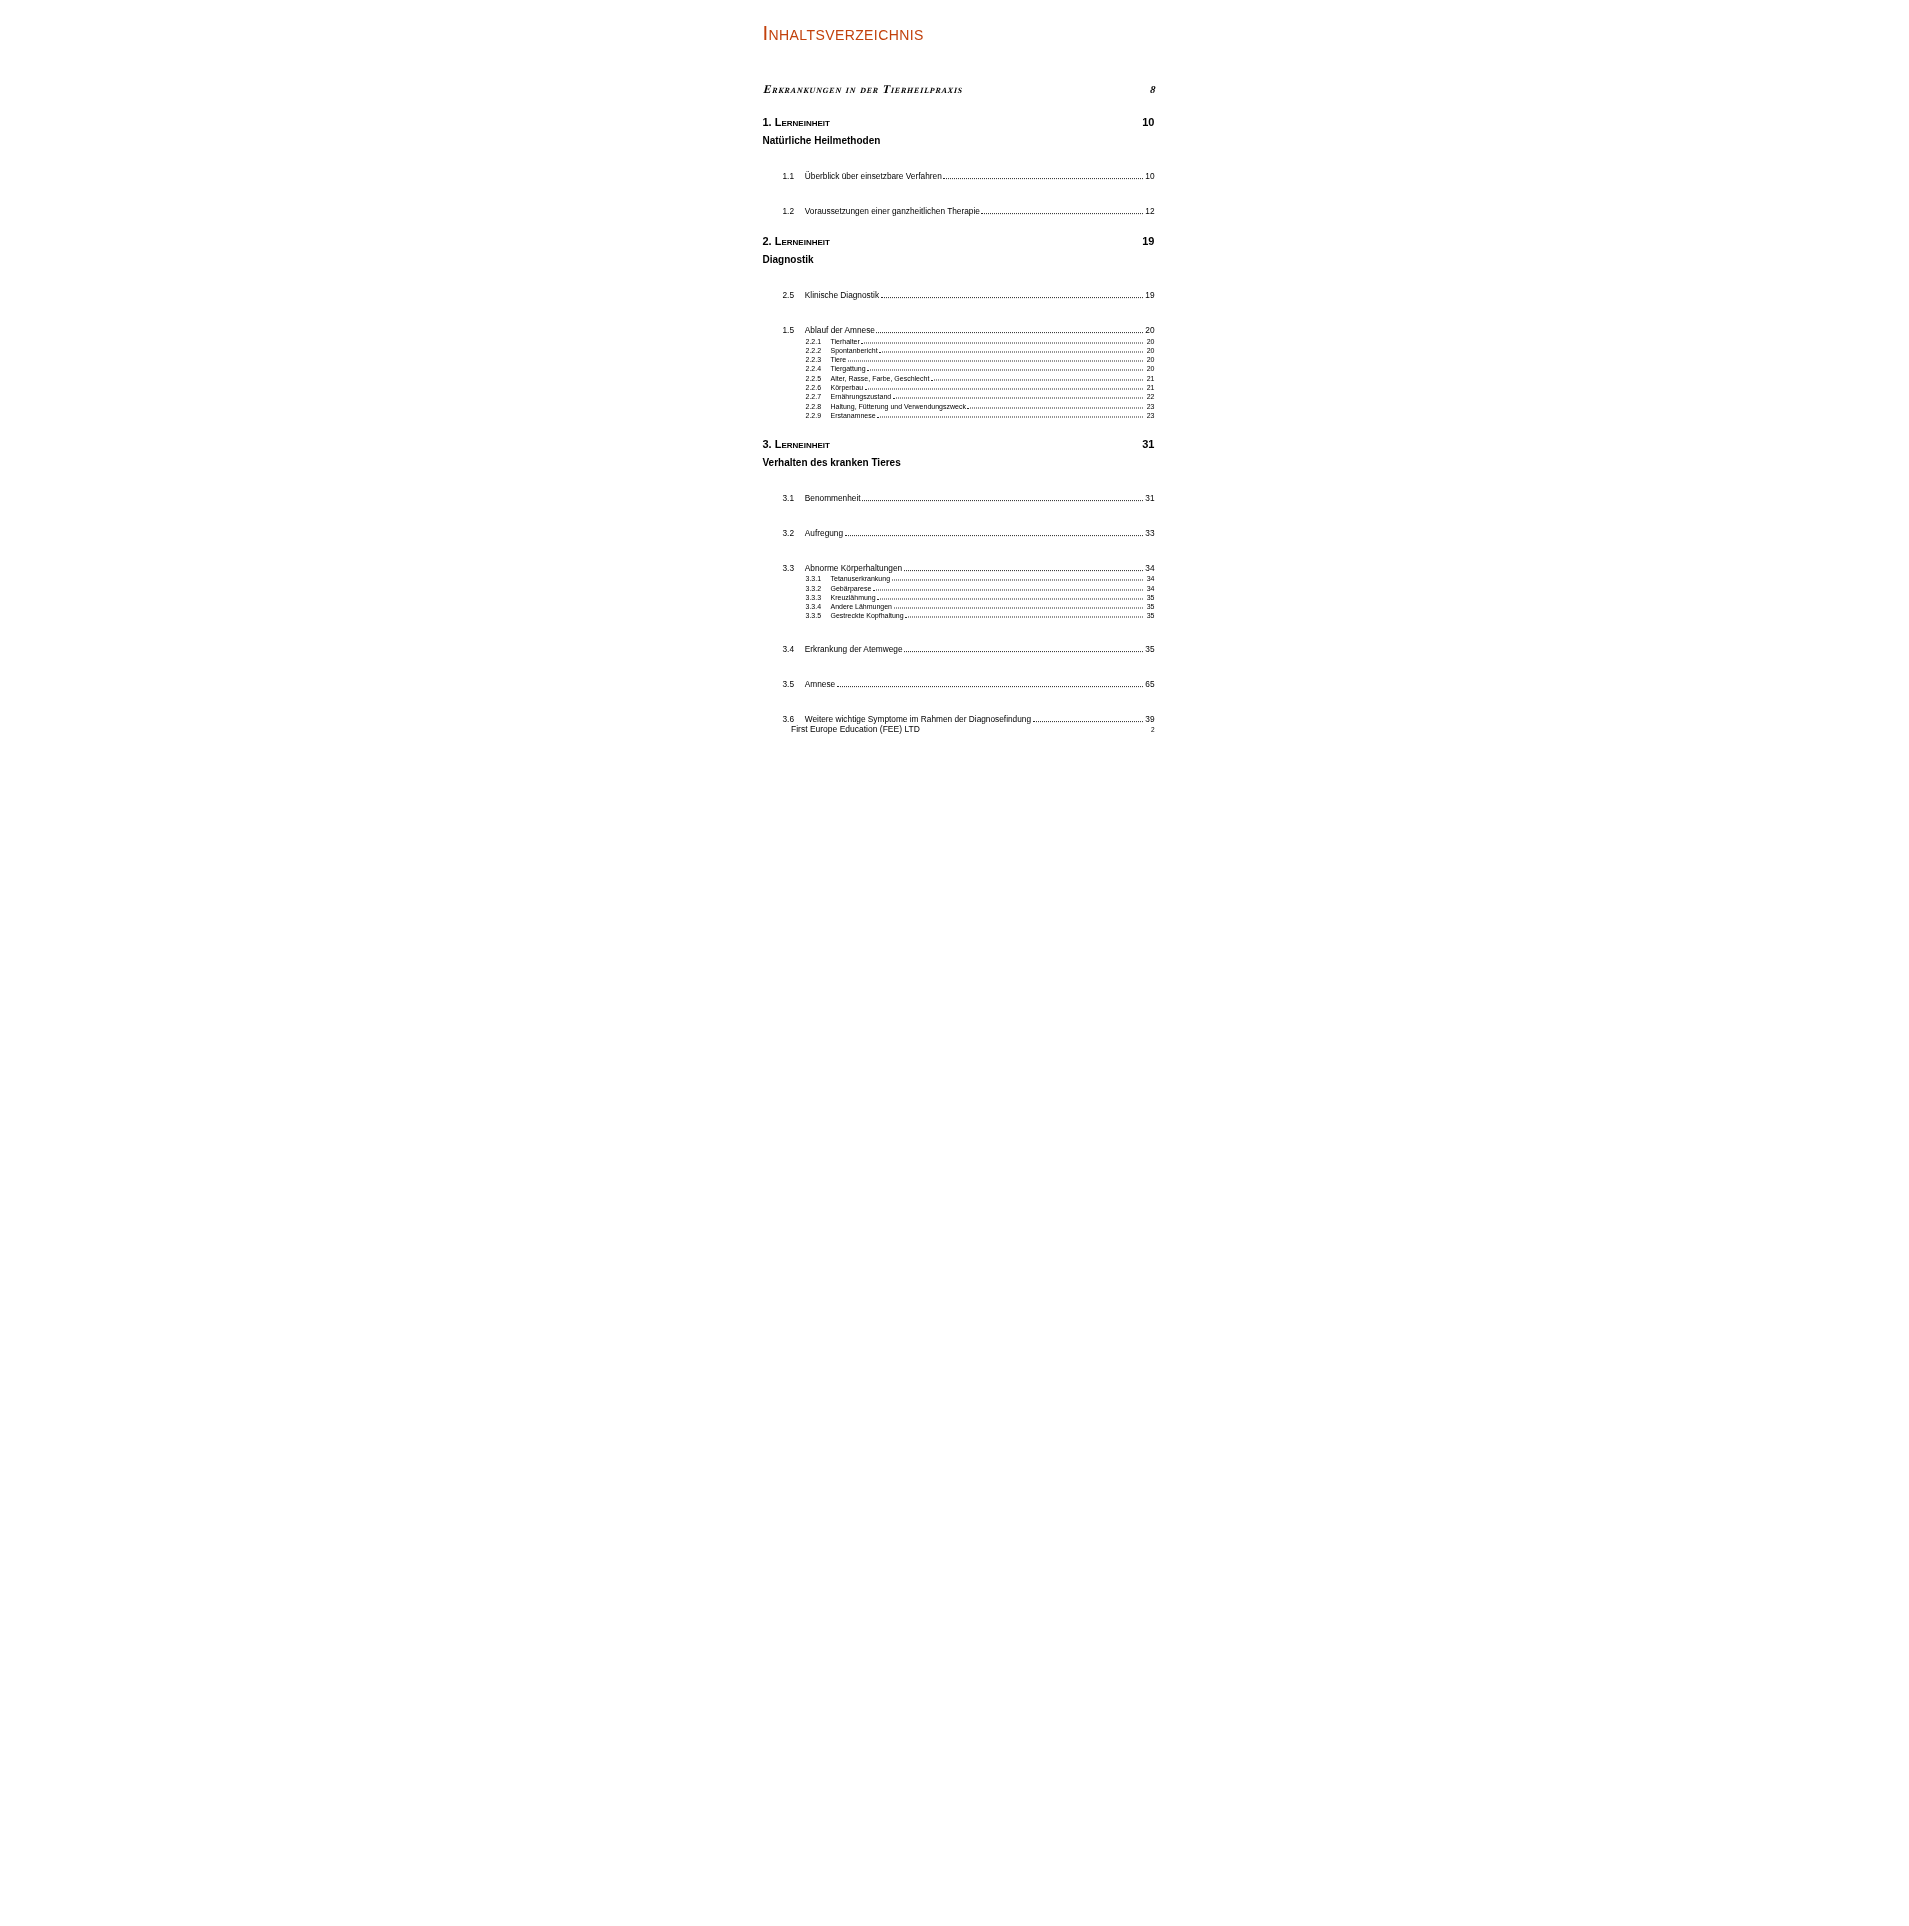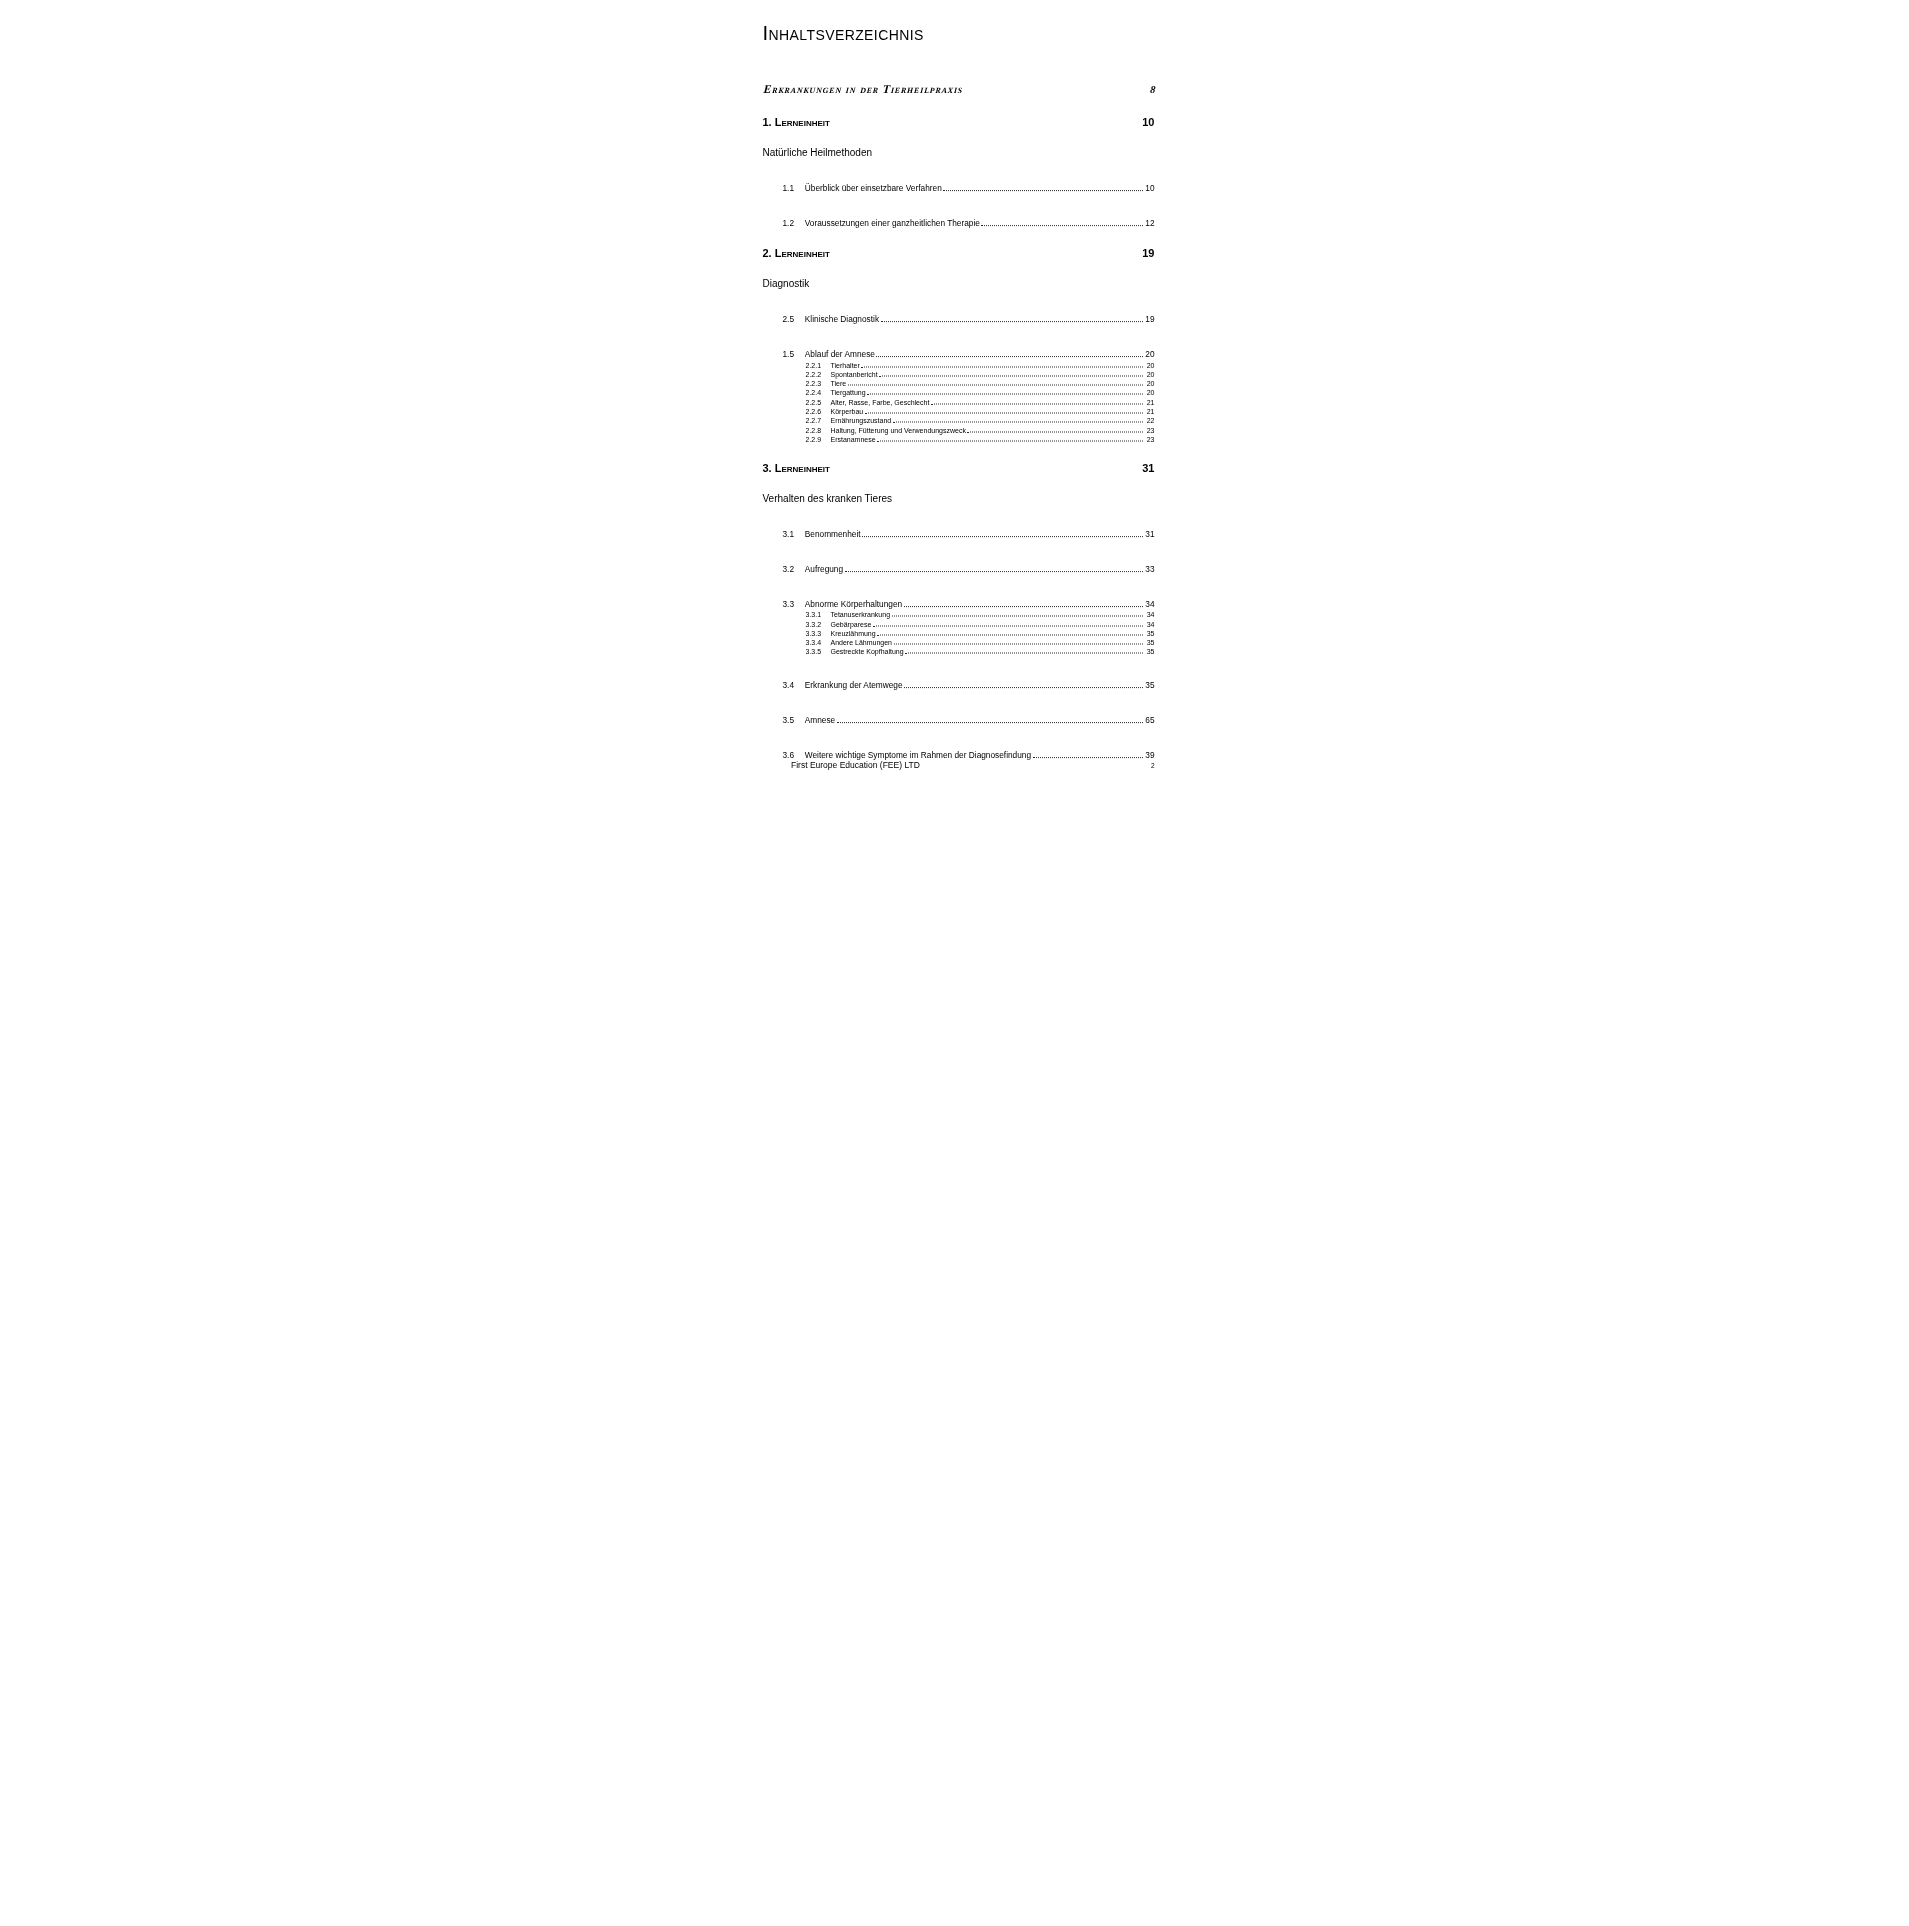--- a/index.html
+++ b/index.html
@@ -15,21 +15,21 @@
     background: #ffffff;
     padding: 22.3px 39px 17px 47px;
     display: flex;
     flex-direction: column;
   }
   .doc-title {
     font-size: 20.4px;
     font-weight: 400;
     font-variant: small-caps;
     letter-spacing: 0.4px;
-    color: #000000;
+    color: #c2410c;
   }
   .intro-row {
     display: flex;
     align-items: baseline;
     justify-content: space-between;
     margin-top: 37px;
     font-family: "Liberation Serif", serif;
     font-style: italic;
     font-weight: 700;
     font-variant: small-caps;
@@ -41,21 +41,21 @@
   .intro-page { font-size: 10.4px; letter-spacing: 0; }
   .toc-section { margin-top: 19px; }
   .sec-head {
     display: flex;
     align-items: baseline;
     justify-content: space-between;
     font-weight: 700;
     font-size: 11px;
   }
   .sec-title { font-variant: small-caps; }
-  .sec-subtitle { font-size: 10px; font-weight: 400; margin-top: 19px; }
+  .sec-subtitle { font-size: 10px; font-weight: 700; margin-top: 7px; }
   .row { display: flex; align-items: baseline; }
   .row .dots {
     flex: 1 1 auto;
     min-width: 5.4px;
     margin: 0 1.9px 0 1.5px;
     align-self: stretch;
     border-bottom: 0.8px dotted #2a2a2a;
     transform: translateY(-1.9px);
   }
   .row.l1 { font-size: 8.3px; margin: 25px 0 0 20px; }

